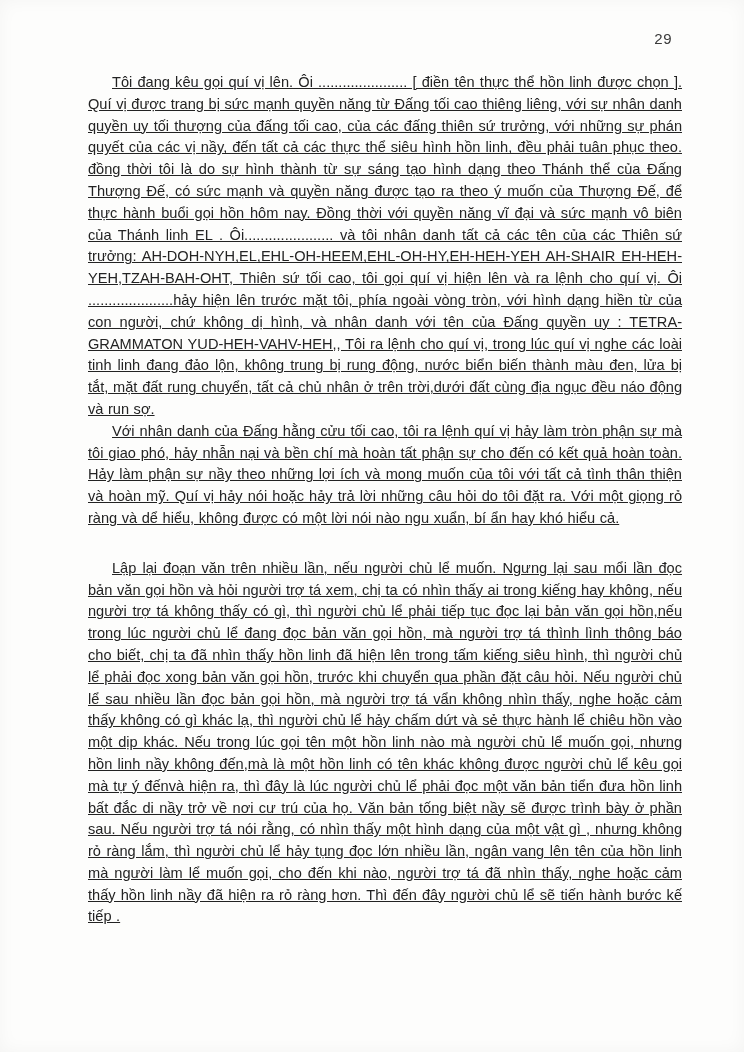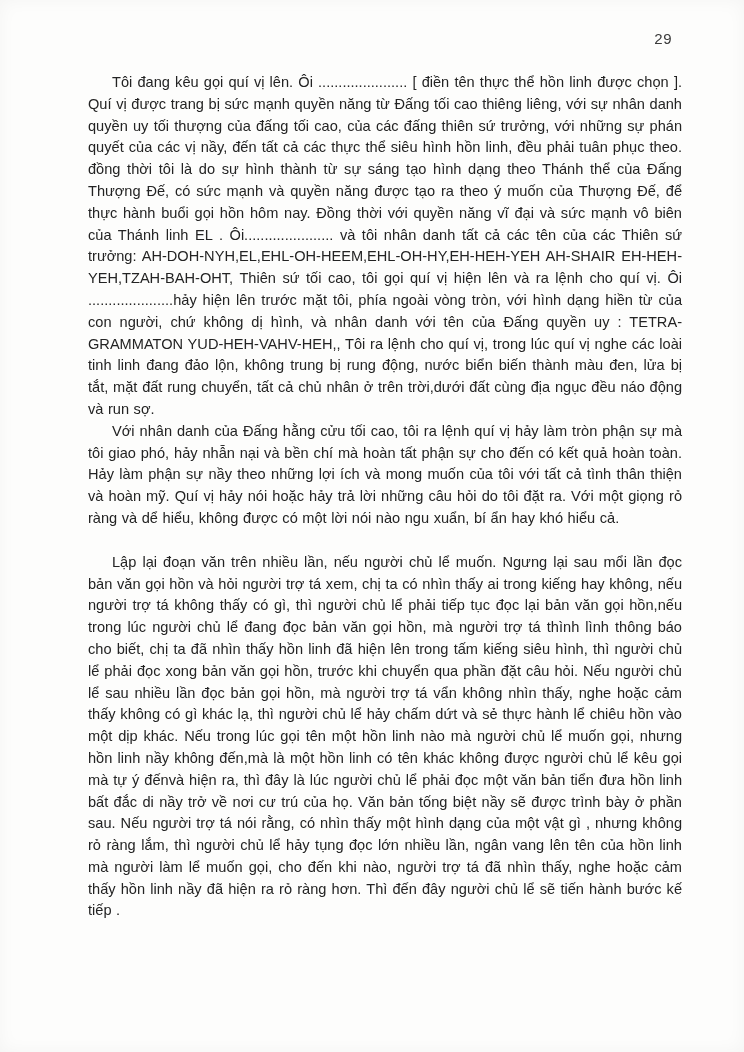--- a/index.html
+++ b/index.html
@@ -32,23 +32,24 @@
     right: 62px;
     color: #232323;
     font-size: 14.6px;
     line-height: 21.8px;
     text-align: justify;
   }
   .body-text p {
     margin: 0;
     text-indent: 24px;
     word-spacing: 0.5px;
+    text-decoration: underline;
   }
   .body-text p.gap-before {
-    margin-top: 22px;
+    margin-top: 28px;
   }
 </style>
 </head>
 <body>
 
 <div class="page">
   <div class="page-number">29</div>
 
   <div class="body-text">
     <p>Tôi đang kêu gọi quí vị lên. Ôi ...................... [ điền tên thực thể hồn linh được chọn ]. Quí vị được trang bị sức mạnh quyền năng từ Đấng tối cao thiêng liêng, với sự nhân danh quyền uy tối thượng của đấng tối cao, của các đấng thiên sứ trưởng, với những sự phán quyết của các vị nầy, đến tất cả các thực thể siêu hình hồn linh, đều phải tuân phục theo. đồng thời tôi là do sự hình thành từ sự sáng tạo hình dạng theo Thánh thể của Đấng Thượng Đế, có sức mạnh và quyền năng được tạo ra theo ý muốn của Thượng Đế, để thực hành buổi gọi hồn hôm nay. Đồng thời với quyền năng vĩ đại và sức mạnh vô biên của Thánh linh EL . Ôi...................... và tôi nhân danh tất cả các tên của các Thiên sứ trưởng: AH-DOH-NYH,EL,EHL-OH-HEEM,EHL-OH-HY,EH-HEH-YEH AH-SHAIR EH-HEH-YEH,TZAH-BAH-OHT, Thiên sứ tối cao, tôi gọi quí vị hiện lên và ra lệnh cho quí vị. Ôi .....................hảy hiện lên trước mặt tôi, phía ngoài vòng tròn, với hình dạng hiền từ của con người, chứ không dị hình, và nhân danh với tên của Đấng quyền uy : TETRA-GRAMMATON YUD-HEH-VAHV-HEH,, Tôi ra lệnh cho quí vị, trong lúc quí vị nghe các loài tinh linh đang đảo lộn, không trung bị rung động, nước biển biến thành màu đen, lửa bị tắt, mặt đất rung chuyển, tất cả chủ nhân ở trên trời,dưới đất cùng địa ngục đều náo động và run sợ.</p>

